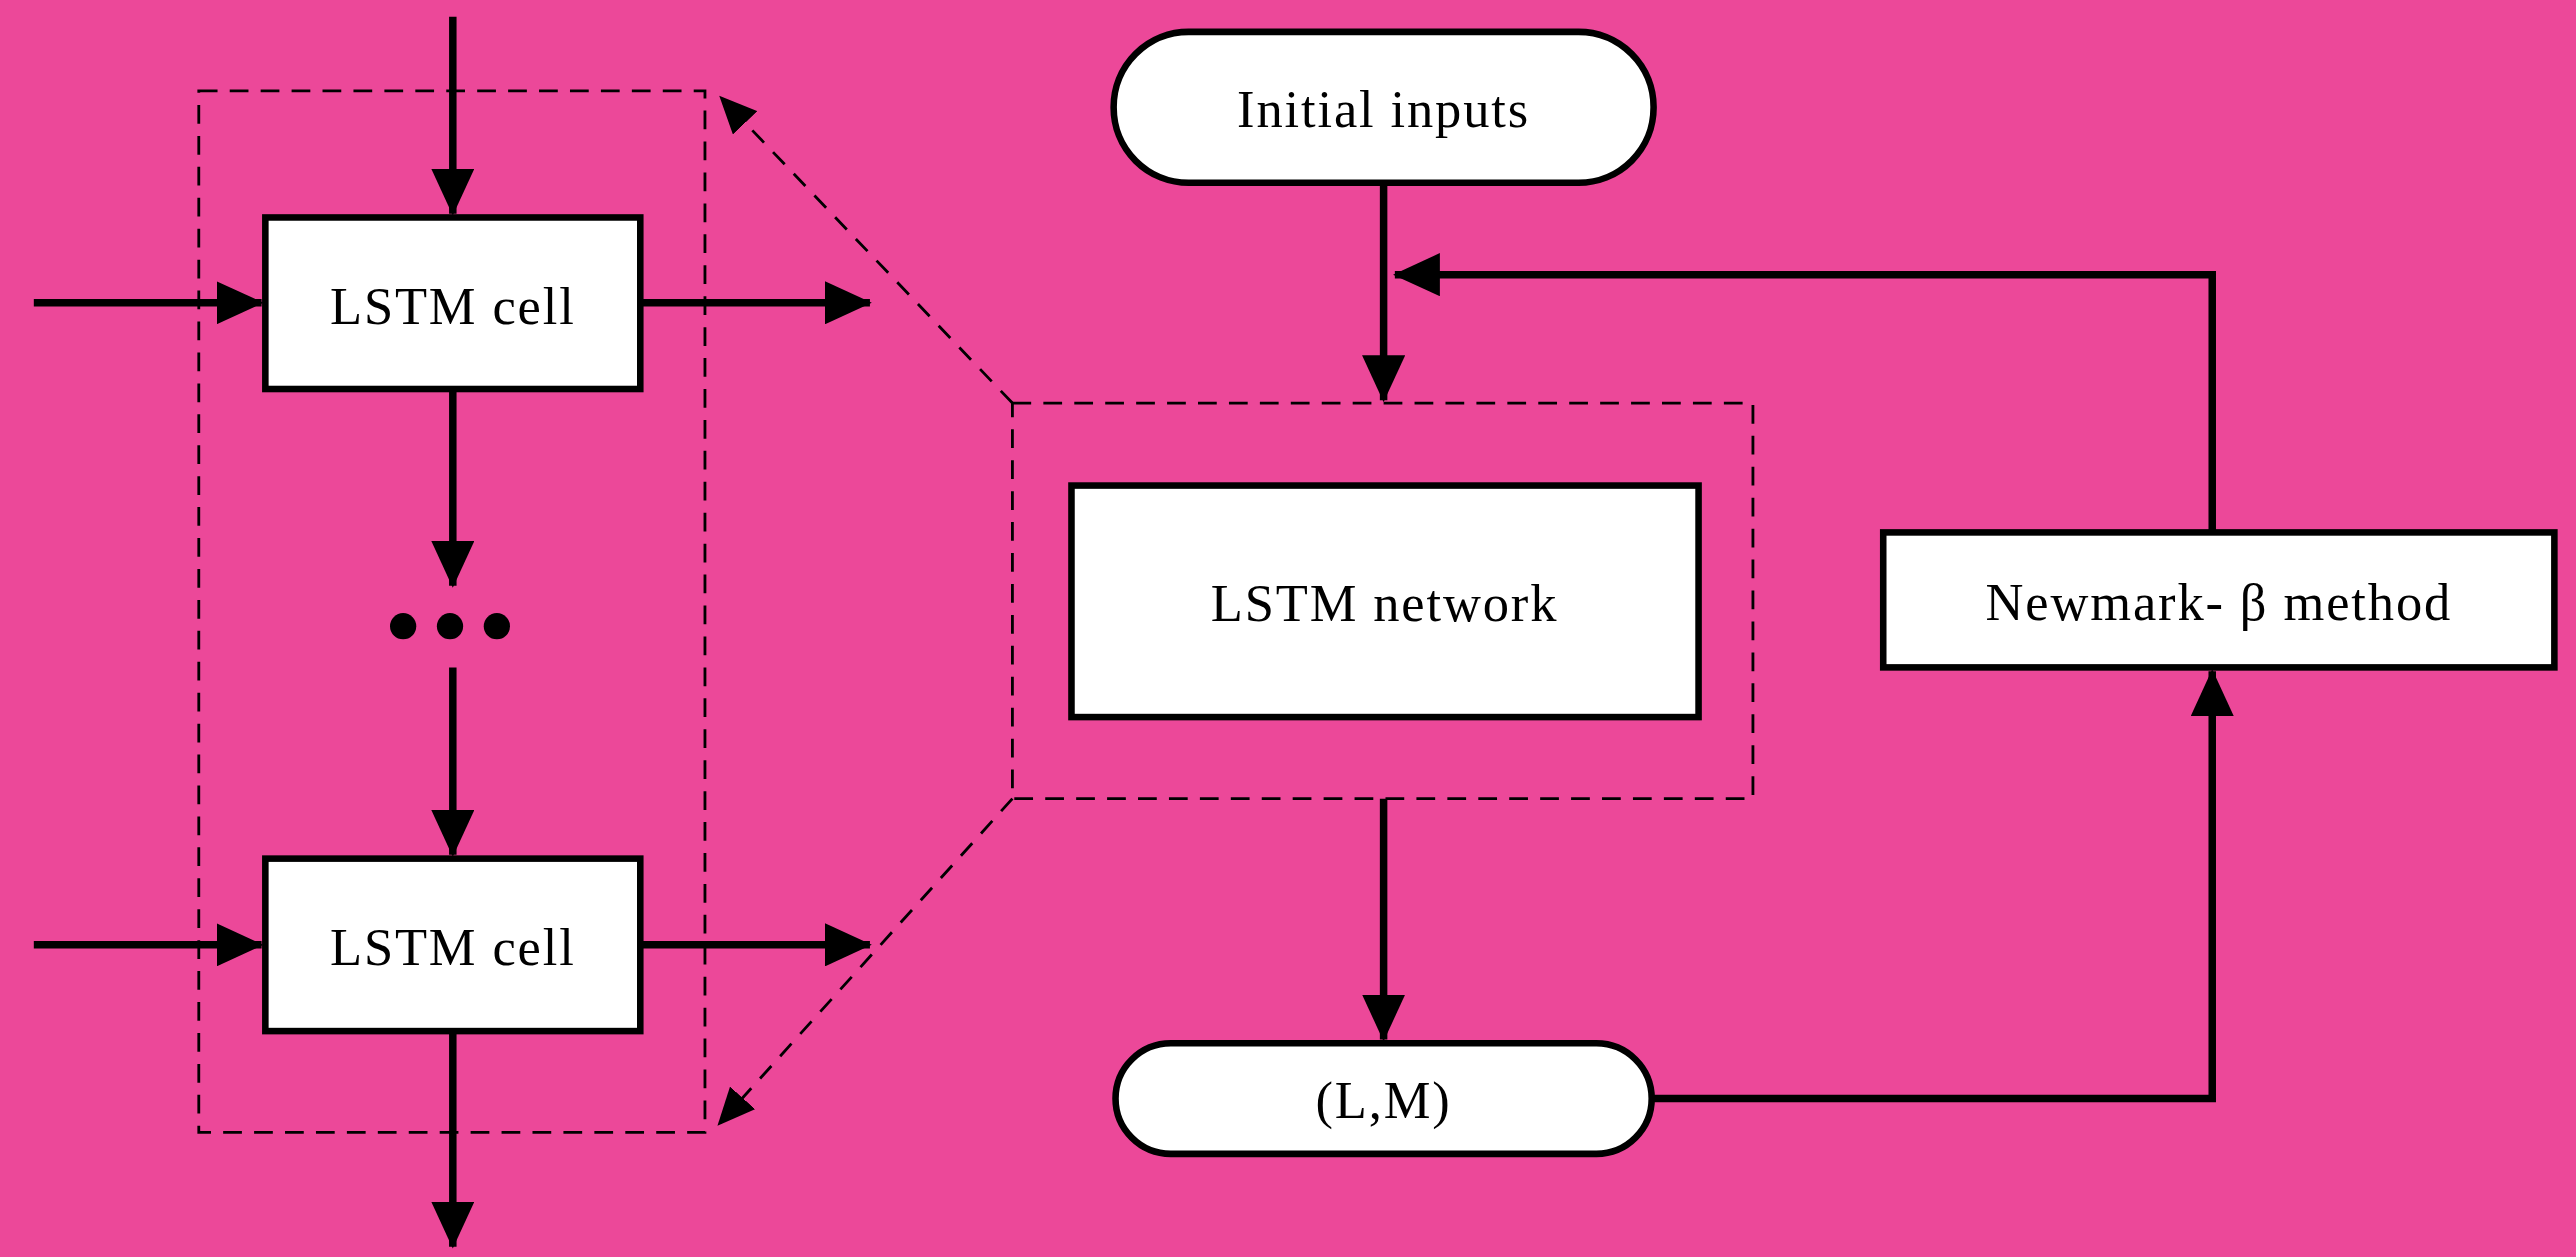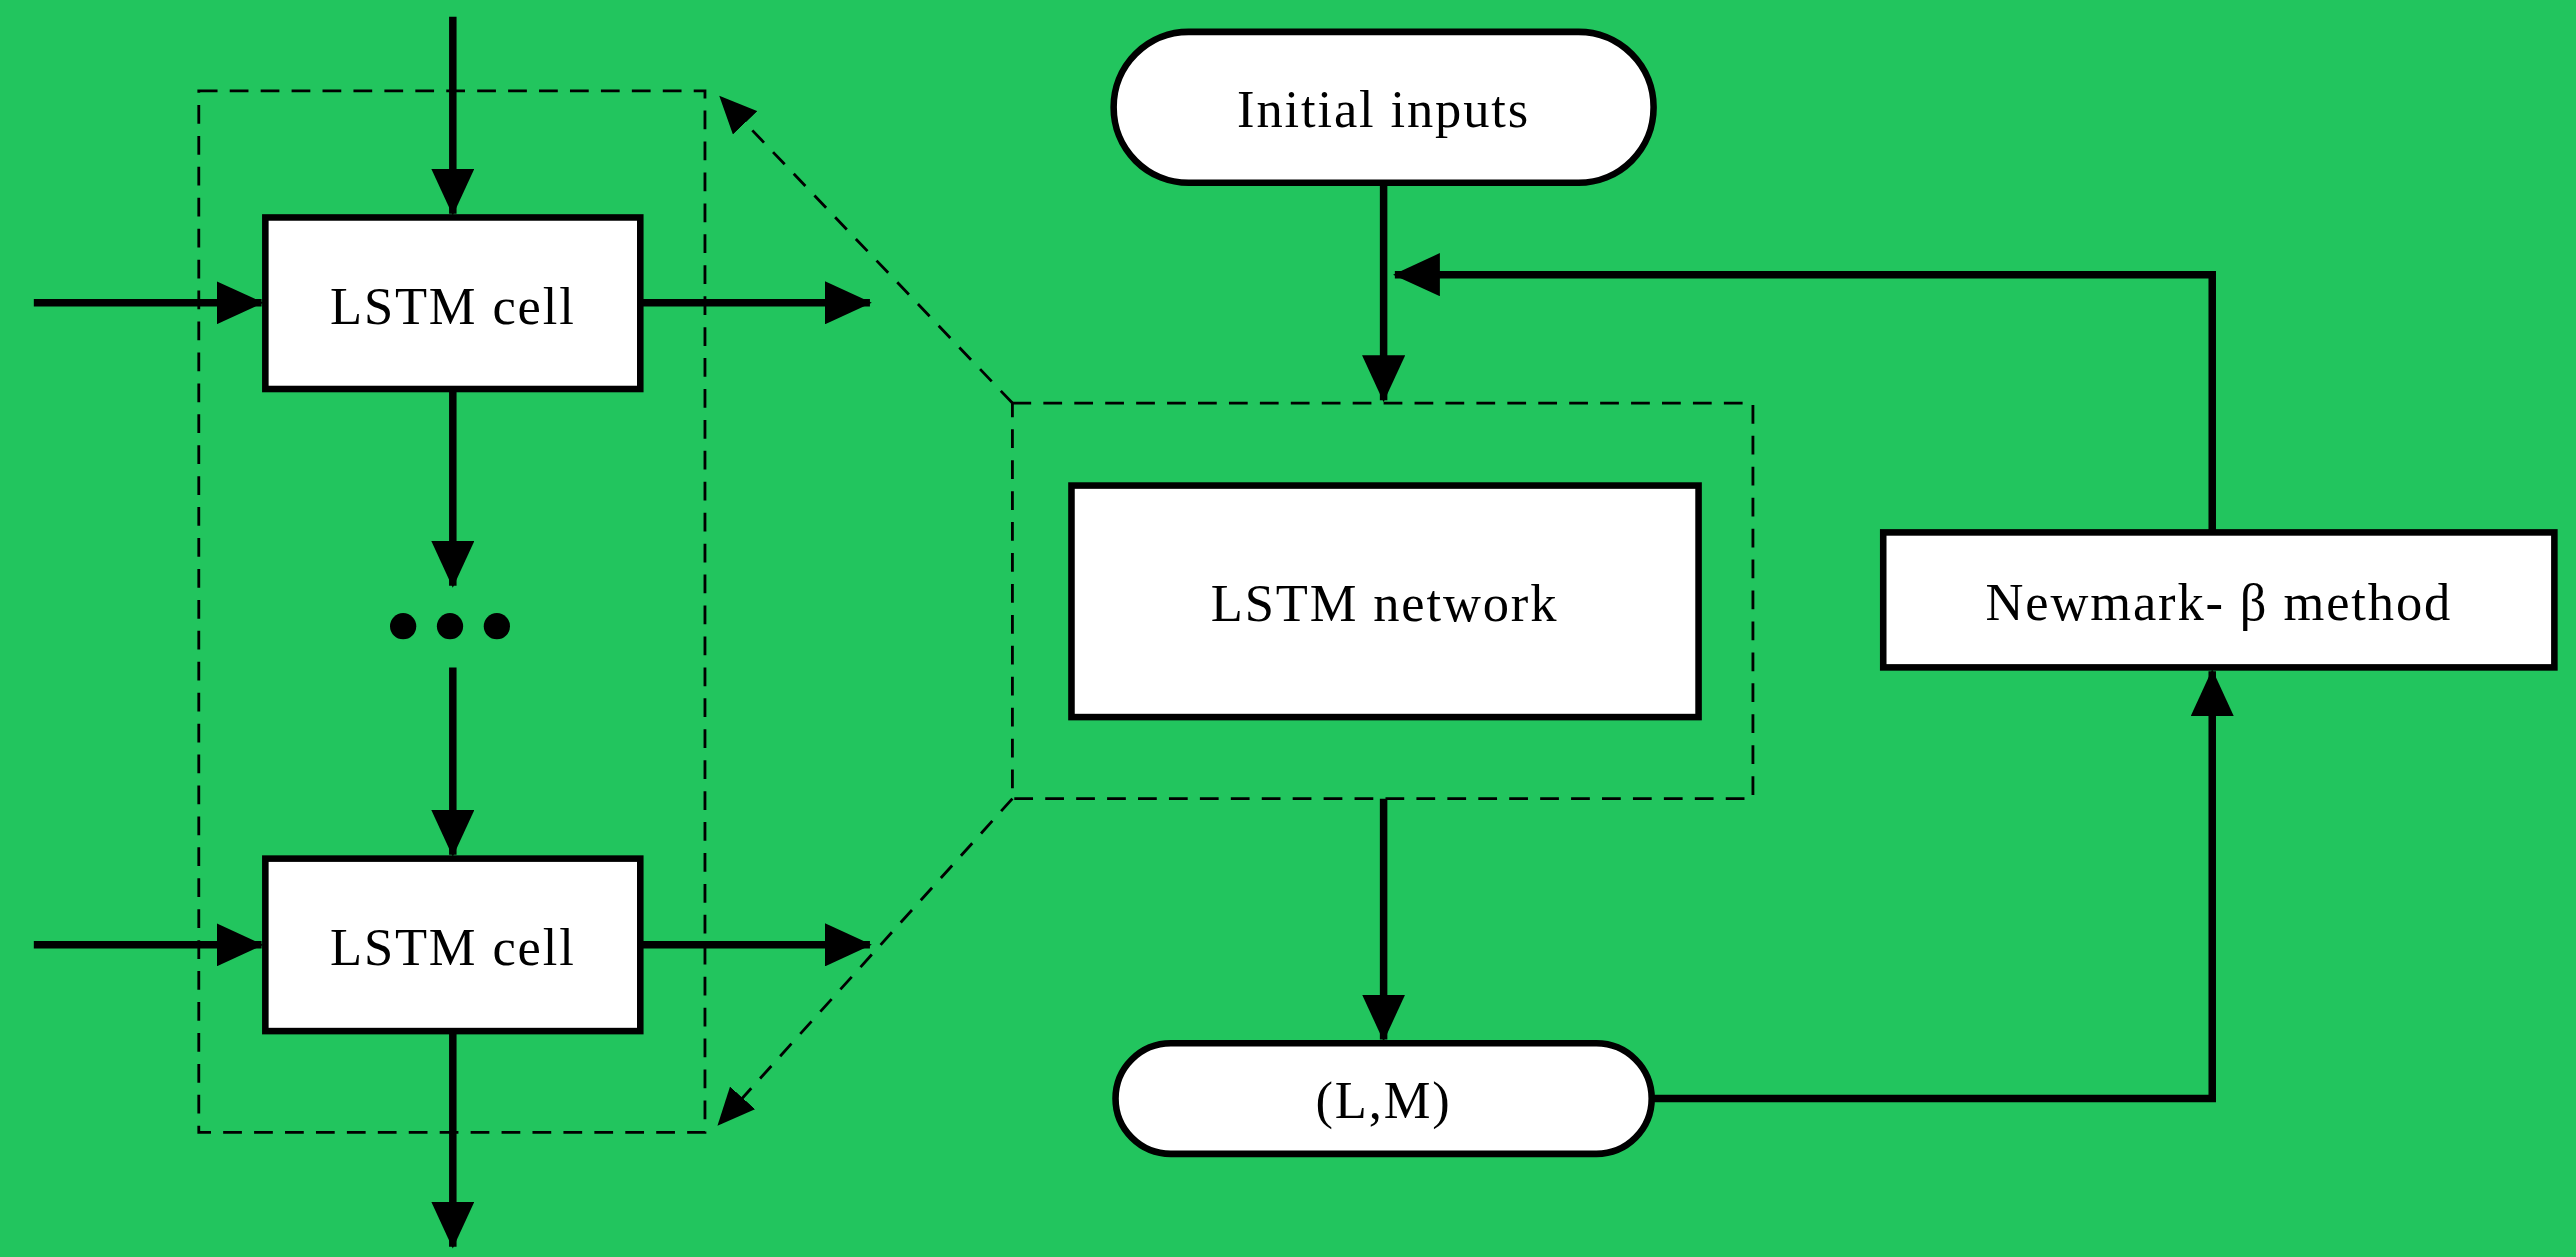--- a/index.html
+++ b/index.html
@@ -4,21 +4,21 @@
 <style>
   html, body {
     margin: 0;
     padding: 0;
     background: #ffffff;
   }
   #figure-canvas {
     position: relative;
     width: 2576px;
     height: 1257px;
-    background: #22c55e;
+    background: #ec4899;
     font-family: "Liberation Serif", "DejaVu Serif", serif;
   }
   #figure-canvas svg {
     position: absolute;
     left: 0;
     top: 0;
     width: 100%;
     height: 100%;
   }
   .node-label {

